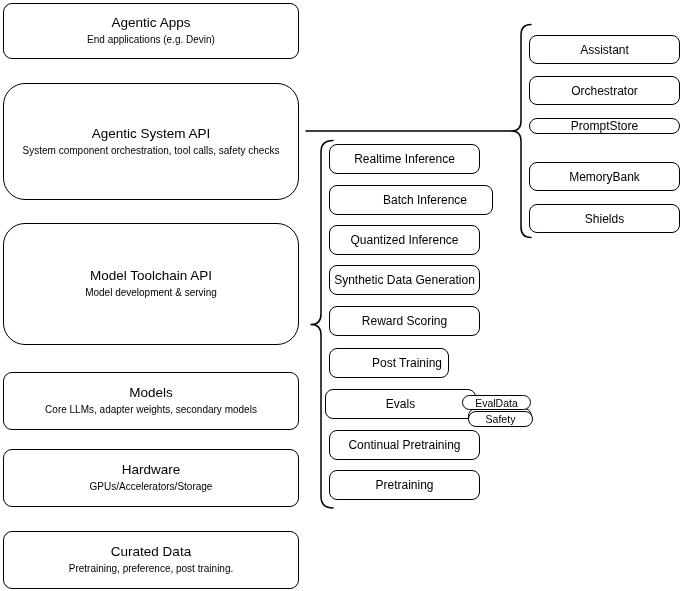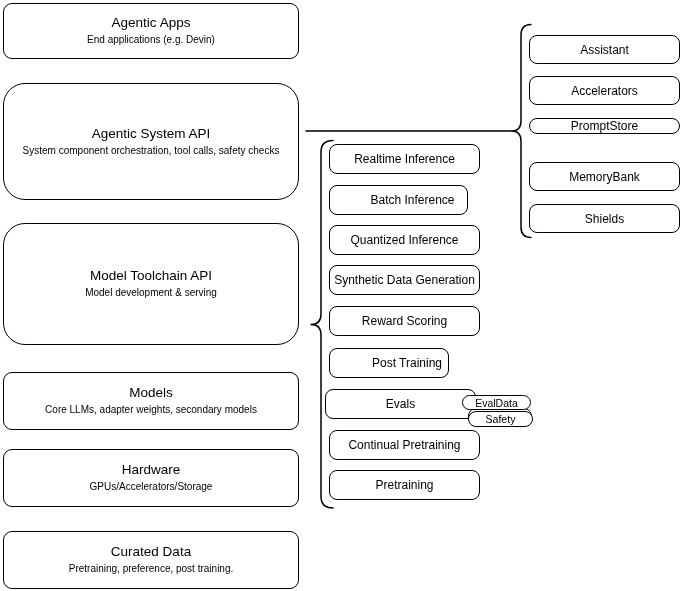--- a/index.html
+++ b/index.html
@@ -79,29 +79,29 @@
     <div class="ltitle">Hardware</div>
     <div class="lsub">GPUs/Accelerators/Storage</div>
   </div>
 
   <div class="lbox" style="top:531px;height:58px;">
     <div class="ltitle">Curated Data</div>
     <div class="lsub">Pretraining, preference, post training.</div>
   </div>
 
 <div class="mbox" style="left: 329px; top: 144px; width: 151px; height: 30px;">Realtime Inference</div>
-    <div class="mbox" style="left: 329px; top: 185px; width: 139px; height: 30px; padding-left: 28px;">Batch Inference</div>
+    <div class="mbox" style="left: 329px; top: 185px; width: 164px; height: 30px; padding-left: 28px;">Batch Inference</div>
     <div class="mbox" style="left: 329px; top: 225px; width: 151px; height: 30px;">Quantized Inference</div>
     <div class="mbox" style="left: 329px; top: 265px; width: 151px; height: 30px;">Synthetic Data Generation</div>
     <div class="mbox" style="left: 329px; top: 306px; width: 151px; height: 30px;">Reward Scoring</div>
     <div class="mbox" style="left: 329px; top: 348px; width: 120px; height: 30px; padding-left: 36px;">Post Training</div>
     <div class="mbox" style="left: 325px; top: 389px; width: 151px; height: 30px;">Evals</div>
     <div class="mbox" style="left: 329px; top: 430px; width: 151px; height: 30px;">Continual Pretraining</div>
     <div class="mbox" style="left: 329px; top: 470px; width: 151px; height: 30px;">Pretraining</div>
     <div class="tag" style="left: 468px; top: 377px; width: 64px; height: 16px; margin-top: 31px;">Harness</div>
     <div class="tag" style="left: 462px; top: 395px; width: 69px; height: 15px;">EvalData</div>
     <div class="tag" style="left: 468px; top: 411px; width: 65px; height: 16px;">Safety</div>
     <div class="rbox" style="left: 529px; top: 35px; width: 151px; height: 29px;">Assistant</div>
-    <div class="rbox" style="left: 529px; top: 76px; width: 151px; height: 29px;">Accelerators</div>
+    <div class="rbox" style="left: 529px; top: 76px; width: 151px; height: 29px;">Orchestrator</div>
     <div class="rbox" style="left: 529px; top: 118px; width: 151px; height: 16px;">PromptStore</div>
     <div class="rbox" style="left: 529px; top: 162px; width: 151px; height: 29px;">MemoryBank</div>
     <div class="rbox" style="left: 529px; top: 204px; width: 151px; height: 29px;">Shields</div>
   </div>
 
 </body></html>

